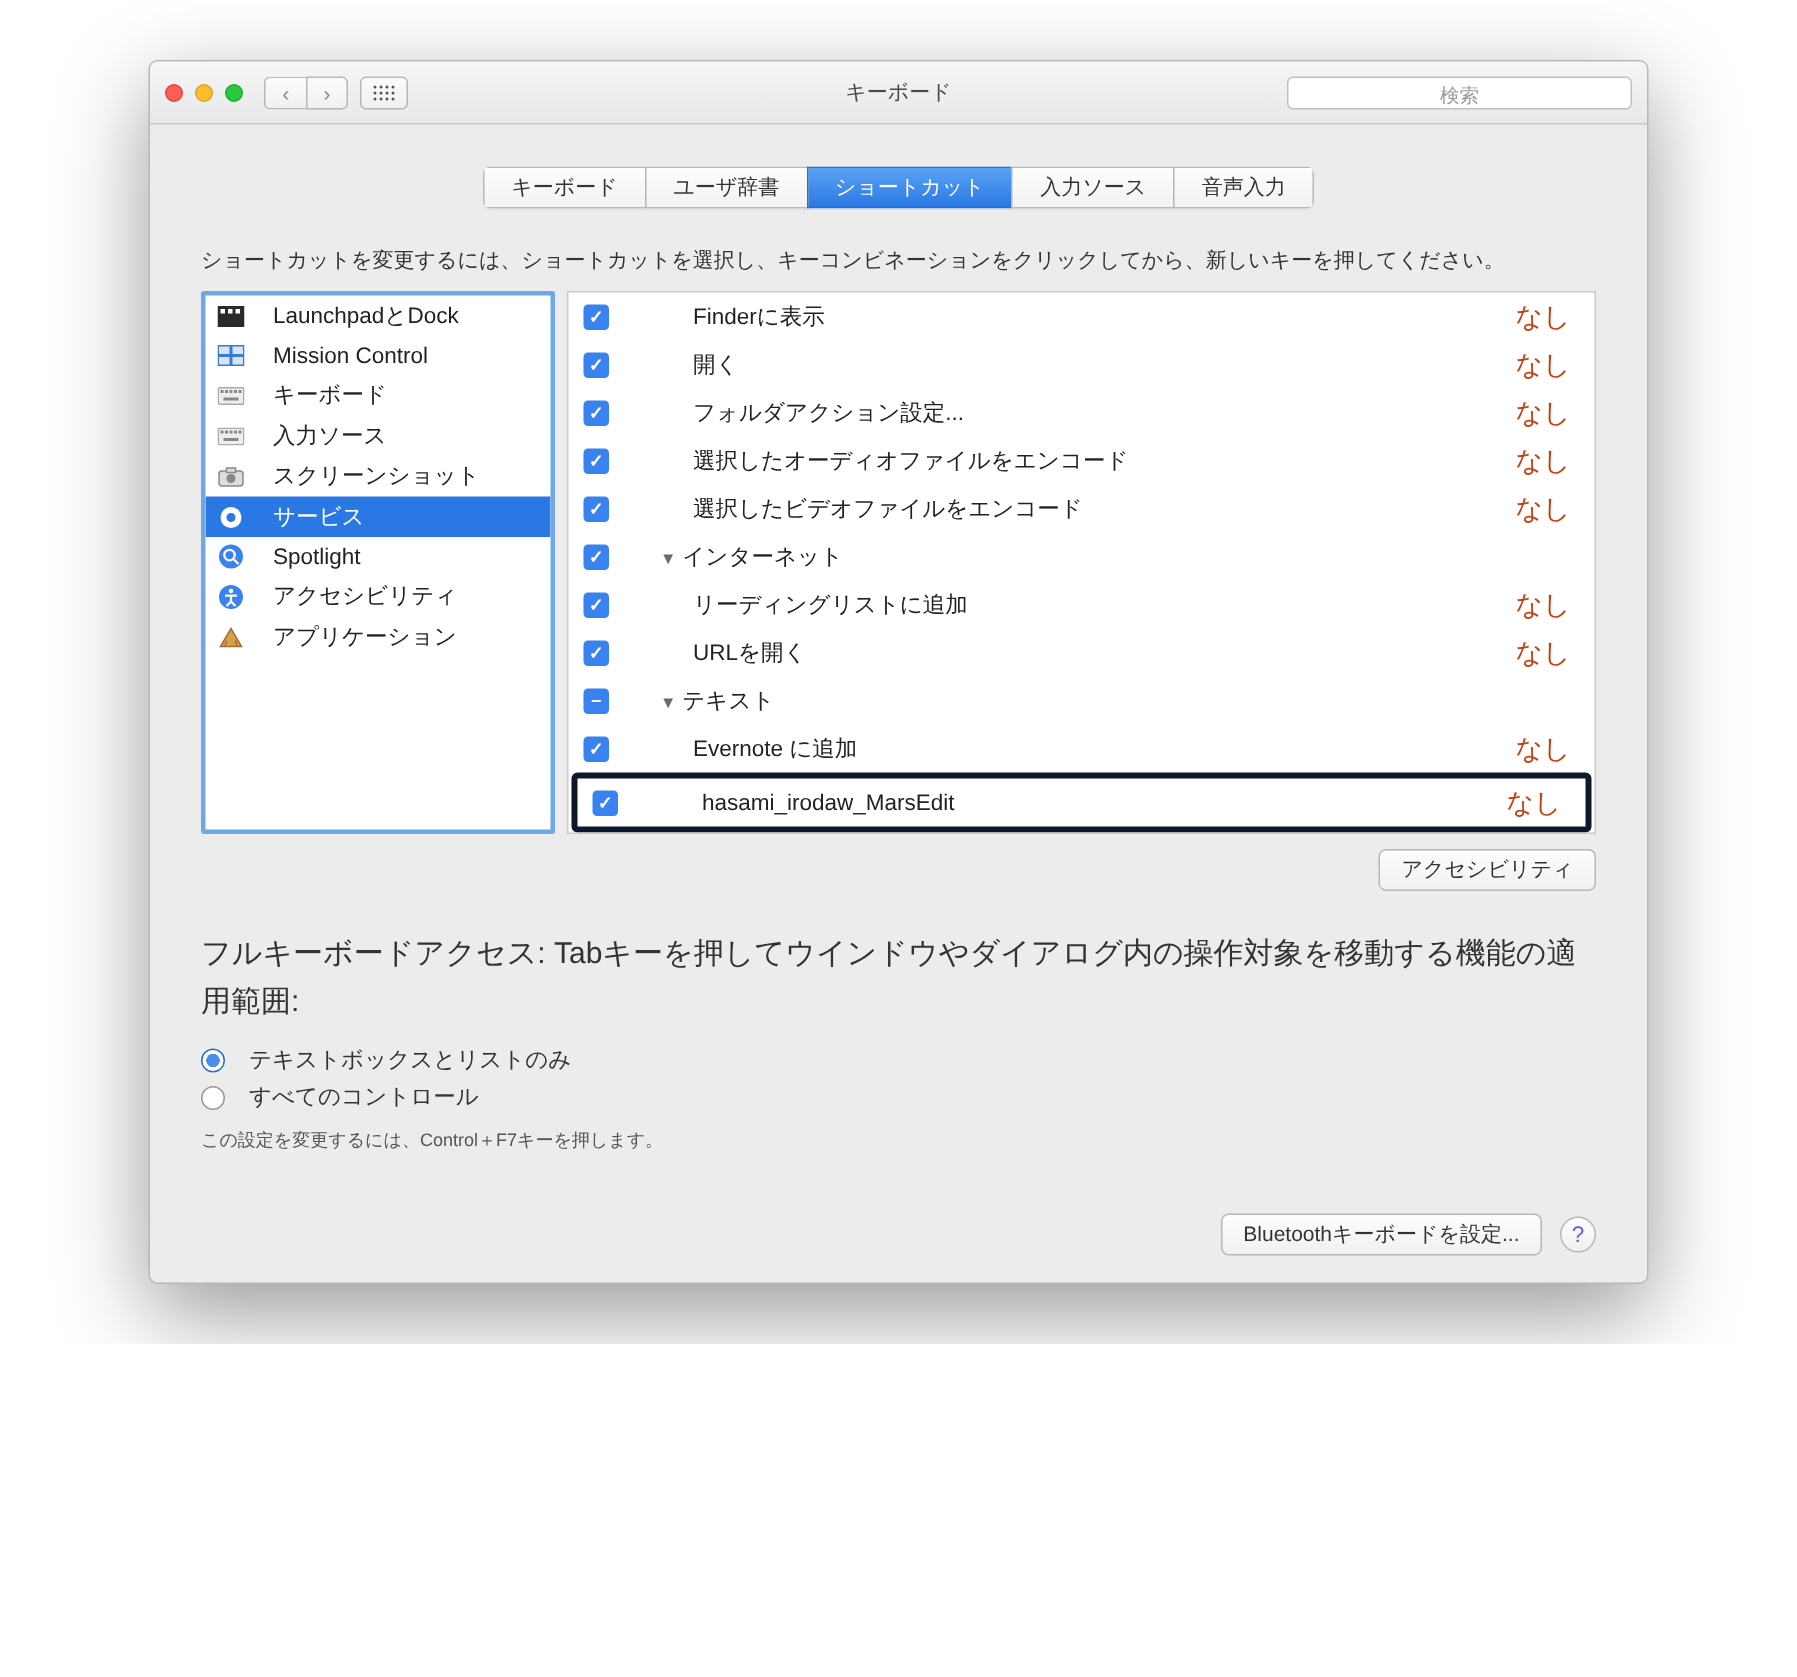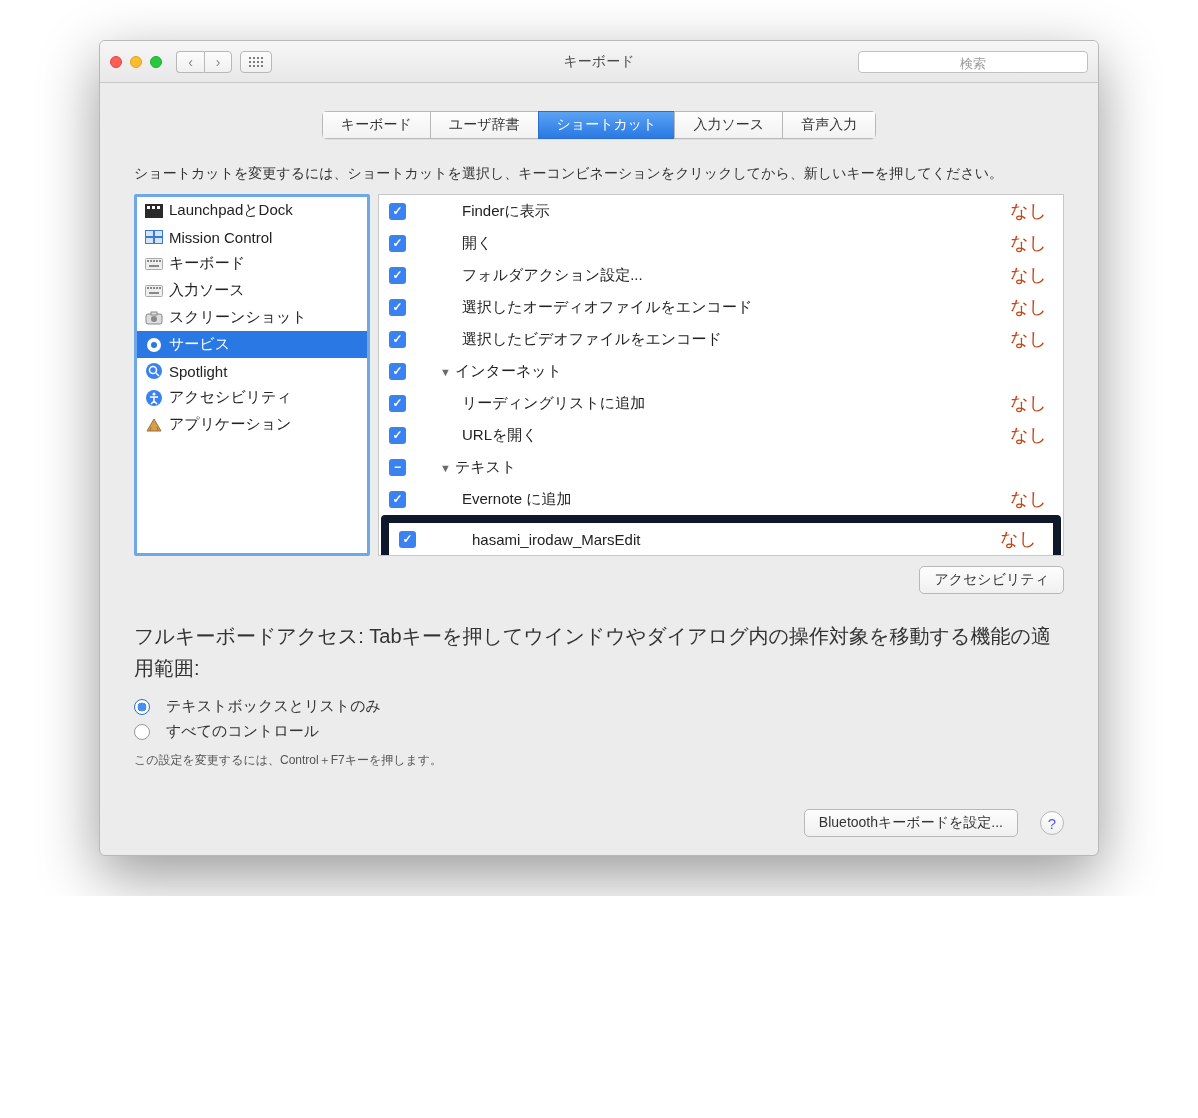--- a/index.html
+++ b/index.html
@@ -72,21 +72,21 @@
 .seg-item:last-child { border-right:1px solid #b8b8b8; }
 .seg-item.selected { background: linear-gradient(#5aa3f4,#2a78e4); color:#fff; border-color:#2a6fd0; }
 .instruction { font-size:14px; color:#333; margin-bottom:10px; line-height:1.5; }
 .panels { display:flex; gap:8px; }
 .sidebar {
   width:236px; height:362px;
   border:3px solid #6fa8e6; border-radius:2px;
   background:#fff; overflow:hidden;
 }
 .sidebar-row {
-  display:flex; align-items:center; gap:6px;
+  display:flex; align-items:center; gap:19px;
   padding: 4px 8px; font-size:15px; color:#222;
 }
 .sidebar-row.selected { background:#2a78e4; color:#fff; }
 .sidebar-icon { width:18px; height:18px; display:flex; align-items:center; justify-content:center; flex-shrink:0; }
 .detail {
   flex:1; height:362px;
   border:1px solid #c8c8c8; background:#fff;
   position:relative; overflow:hidden;
 }
 .detail-inner { position:relative; }
@@ -100,36 +100,36 @@
 .chk.mixed { background:#3a82f0; color:#fff; }
 .chk.mixed::after { content:"−"; font-weight:bold; }
 .chk.checked::after { content:"✓"; font-weight:bold; }
 .drow .tri { color:#6a6a6a; margin-right:4px; font-size:11px; }
 .drow .label { flex:1; }
 .drow .shortcut { color:#c2410c; font-size:18px; margin-right:6px; }
 .drow.indent1 .label { padding-left:22px; }
 .drow.indent2 .label { padding-left:44px; }
 .drow.group .label { font-weight:normal; }
 .highlight-row {
-  border:8px solid #0f172a; border-radius:4px;
+  border:4px solid #0f172a; border-radius:4px;
   margin:0 2px;
 }
 .restore-row { display:flex; justify-content:flex-end; margin-top:10px; }
 .btn {
   padding:4px 14px; font-size:14px;
   background:linear-gradient(#fdfdfd,#f0f0f0);
   border:1px solid #b8b8b8; border-radius:5px; color:#333;
 }
 .section-text { font-size:20px; color:#333; margin-top:26px; line-height:1.6; }
 .radio-group { margin-top:10px; }
 .radio-row { display:flex; align-items:center; gap:16px; font-size:15px; color:#333; padding:3px 0; }
 .radio { width:16px; height:16px; border-radius:50%; border:1px solid #999; display:flex; align-items:center; justify-content:center; background:#fff; }
 .radio.checked { background: radial-gradient(circle,#4a8ef0 0 45%, #fff 46% 100%); border-color:#2a6fd0; }
 .hint { font-size:12px; color:#555; margin-top:8px; }
-.footer { display:flex; justify-content:flex-end; align-items:center; gap:22px; margin-top:40px; }
+.footer { display:flex; justify-content:flex-end; align-items:center; gap:12px; margin-top:40px; }
 .help-btn { width:24px; height:24px; border-radius:50%; border:1px solid #b8b8b8; background:linear-gradient(#fdfdfd,#f0f0f0); color:#5a5aee; font-size:15px; display:flex; align-items:center; justify-content:center; }
 </style>
 </head>
 <body>
 
 <div class="window">
   <div class="titlebar">
     <div class="traffic-lights">
       <div class="tl red"></div>
       <div class="tl yellow"></div>

